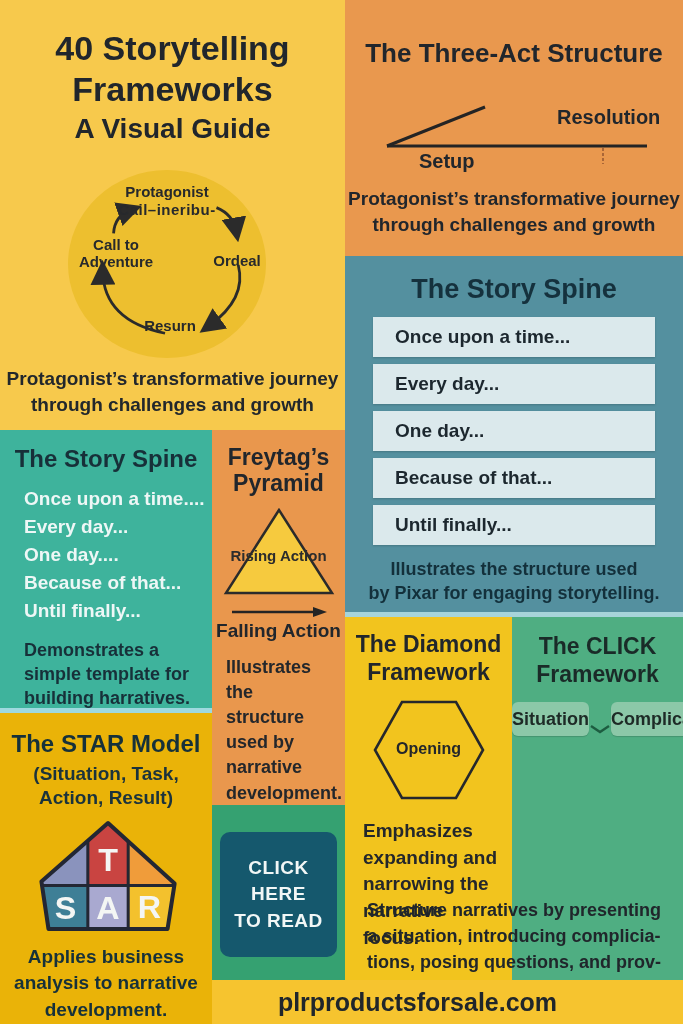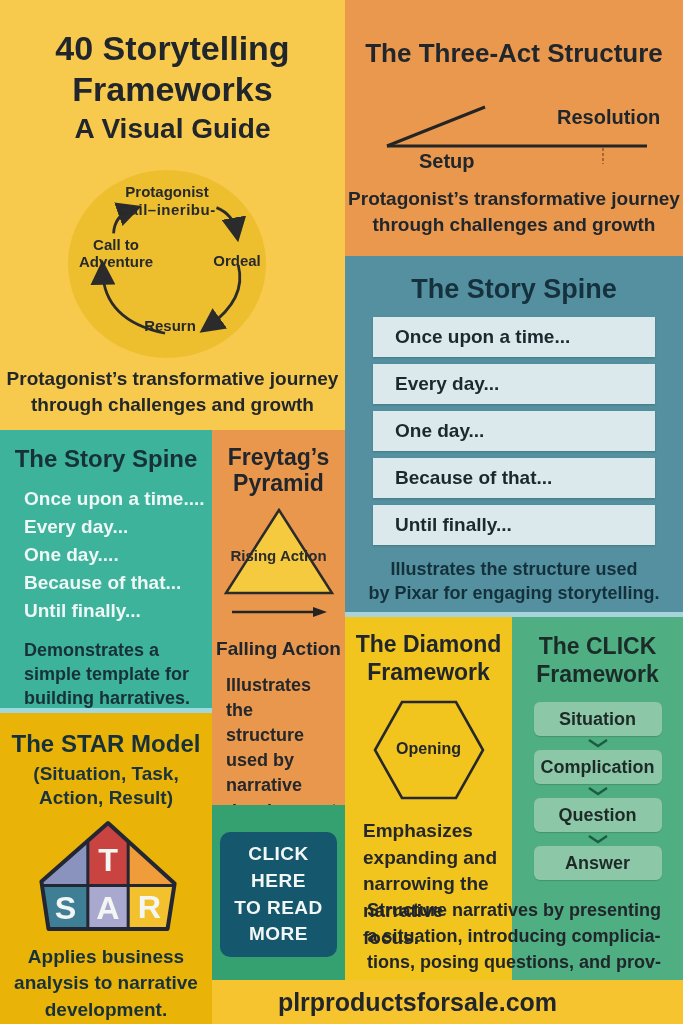--- a/index.html
+++ b/index.html
@@ -61,21 +61,21 @@
   .ssl-list li{ font-size:19px; font-weight:700; color:#eef7f6; line-height:28px; }
   .ssl-caption{ margin:14px 0 0 24px; width:172px; font-size:18px; font-weight:700;
                 color:#173039; line-height:1.33; }
 
   
   .fr-title{ text-align:center; margin-top:14px; font-size:23px; line-height:1.15; }
   .fr-tri{ position:relative; width:116px; height:92px; margin:8px auto 0; }
   .fr-tri .fr-lbl{ position:absolute; left:0; top:42px; width:100%; text-align:center;
                    font-size:15px; font-weight:700; line-height:1.2; color:#2c2c2c;}
   .fr-arrow{ display:block; margin:8px auto 0; }
-  .fr-falling{ text-align:center; font-size:19px; font-weight:700; line-height:1.25; margin-top:18px;}
+  .fr-falling{ text-align:center; font-size:19px; font-weight:700; line-height:1.25; margin-top:0;}
   .fr-caption{ margin:12px 0 0 14px; width:108px; font-size:18px; font-weight:700;
                line-height:1.4; color:#24272b; }
 
   
   .st-title{ text-align:center; margin-top:17px; font-size:24px; color:#16313a;}
   .st-sub{ margin:4px auto 0; width:185px; text-align:center; font-size:19px; font-weight:700;
            color:#1b333c; line-height:1.25; }
   .st-house{ display:block; margin:9px auto 0; }
   .st-caption{ margin:12px auto 0; width:190px; text-align:center; font-size:19px; font-weight:700;
                color:#16313a; line-height:1.4; }
@@ -89,21 +89,21 @@
   
   .di-title{ text-align:center; margin-top:14px; font-size:23px; line-height:1.2; }
   .di-hex{ position:relative; width:120px; height:108px; margin:10px auto 0; }
   .di-hex .di-lbl{ position:absolute; left:0; top:44px; width:100%; text-align:center;
                    font-size:16px; font-weight:700; color:#24272b; }
   .di-caption{ margin:14px 0 0 18px; width:135px; font-size:19px; font-weight:700;
                line-height:1.4; color:#24272b; }
 
   
   .sc-title{ text-align:center; margin-top:16px; font-size:23px; line-height:1.2; color:#1a2b28;}
-  .sc-flow{ margin-top:14px; display:flex; flex-direction:column; align-items:center; }
+  .sc-flow{ margin-top:14px; display:flex; flex-direction:row; align-items:flex-end; }
   .sc-box{ width:128px; height:34px; background:#8cc8a8; border-radius:6px; text-align:center;
            line-height:34px; font-size:18px; font-weight:700; color:#1e2a26;
            box-shadow:0 1px 1px rgba(0,0,0,.15); }
   .sc-chev{ height:14px; display:flex; align-items:center; }
 
   
   .sc-paragraph{ position:absolute; left:345px; top:897px; width:338px; text-align:center;
                  font-size:18px; font-weight:700; line-height:1.45; color:#20262b; z-index:5; }
 
   
@@ -218,21 +218,20 @@
       <text x="117" y="98" text-anchor="middle" font-size="32" font-weight="bold" fill="#f4f6f4">R</text>
     </svg>
     <div class="st-caption">Applies business analysis to narrative development.</div>
   </section>
 
   <section class="panel p-click">
     <button class="cta-btn">
       <div>CLICK</div>
       <div>HERE</div>
       <div>TO READ</div>
-      <div>MORE</div>
     </button>
   </section>
 
   <section class="panel p-diamond">
     <h2 class="di-title dark">The Diamond Framework</h2>
     <div class="di-hex">
       <svg width="120" height="108" viewBox="0 0 120 108">
         <polygon points="33,6 87,6 114,54 87,102 33,102 6,54" fill="none" stroke="#26282c" stroke-width="2.6"></polygon>
       </svg>
       <div class="di-lbl">Opening</div>

